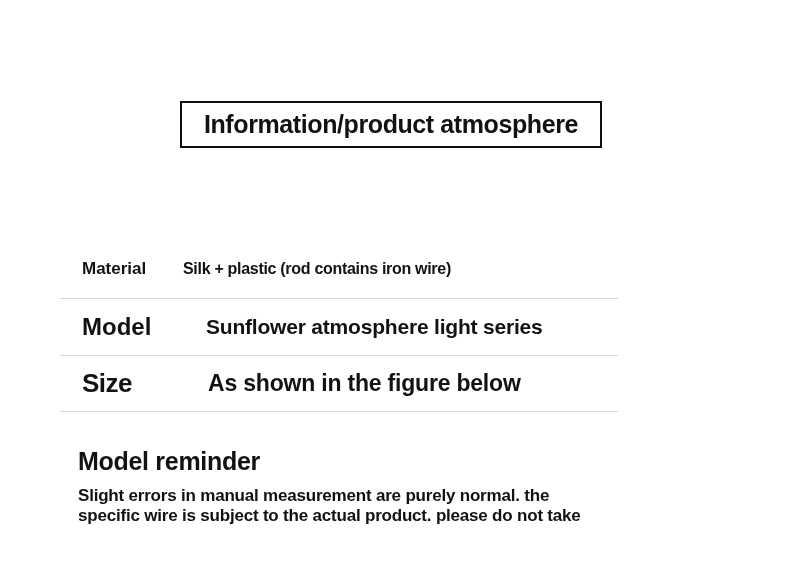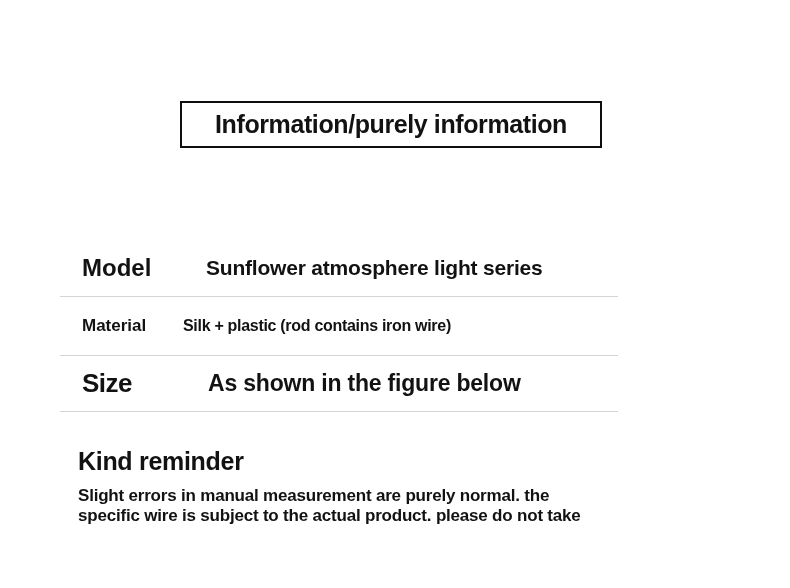--- a/index.html
+++ b/index.html
@@ -56,39 +56,39 @@
     position:absolute;
     left:78px; top:486px;
     font-size:17px; font-weight:bold; line-height:20px;
     letter-spacing:-0.2px;
     white-space:nowrap;
   }
 </style>
 </head>
 <body>
 
-<div class="title-box">Information/purely information</div>
+<div class="title-box">Information/product atmosphere</div>
 
 <div class="spec-table">
+
+  <div class="spec-row row-material">
+    <span class="spec-label">Material</span>
+    <span class="spec-value">Silk + plastic (rod contains iron wire)</span>
+  </div>
 
   <div class="spec-row row-model">
     <span class="spec-label">Model</span>
     <span class="spec-value">Sunflower atmosphere light series</span>
-  </div>
-
-  <div class="spec-row row-material">
-    <span class="spec-label">Material</span>
-    <span class="spec-value">Silk + plastic (rod contains iron wire)</span>
   </div>
 
   <div class="spec-row row-size">
     <span class="spec-label">Size</span>
     <span class="spec-value">As shown in the figure below</span>
   </div>
 
 </div>
 
-<div class="reminder-title">Kind reminder</div>
+<div class="reminder-title">Model reminder</div>
 
 <div class="reminder-text">
   <div>Slight errors in manual measurement are purely normal. the</div>
   <div>specific wire is subject to the actual product. please do not take</div>
 </div>
 
 </body></html>

